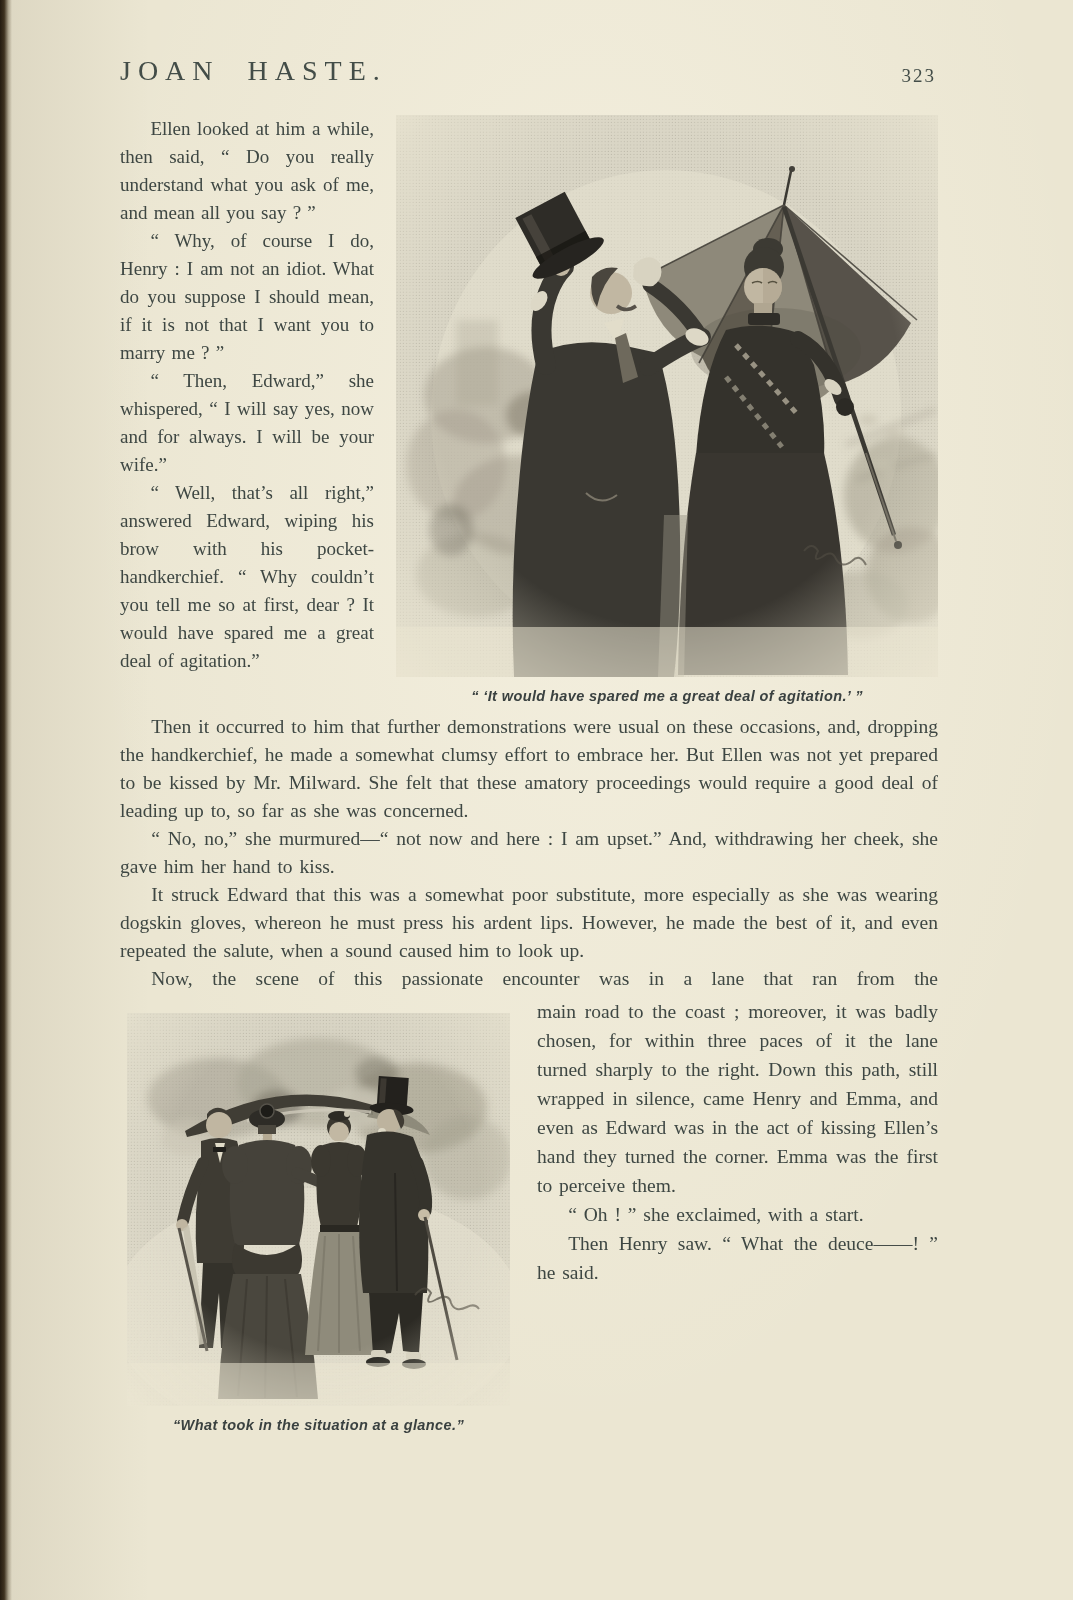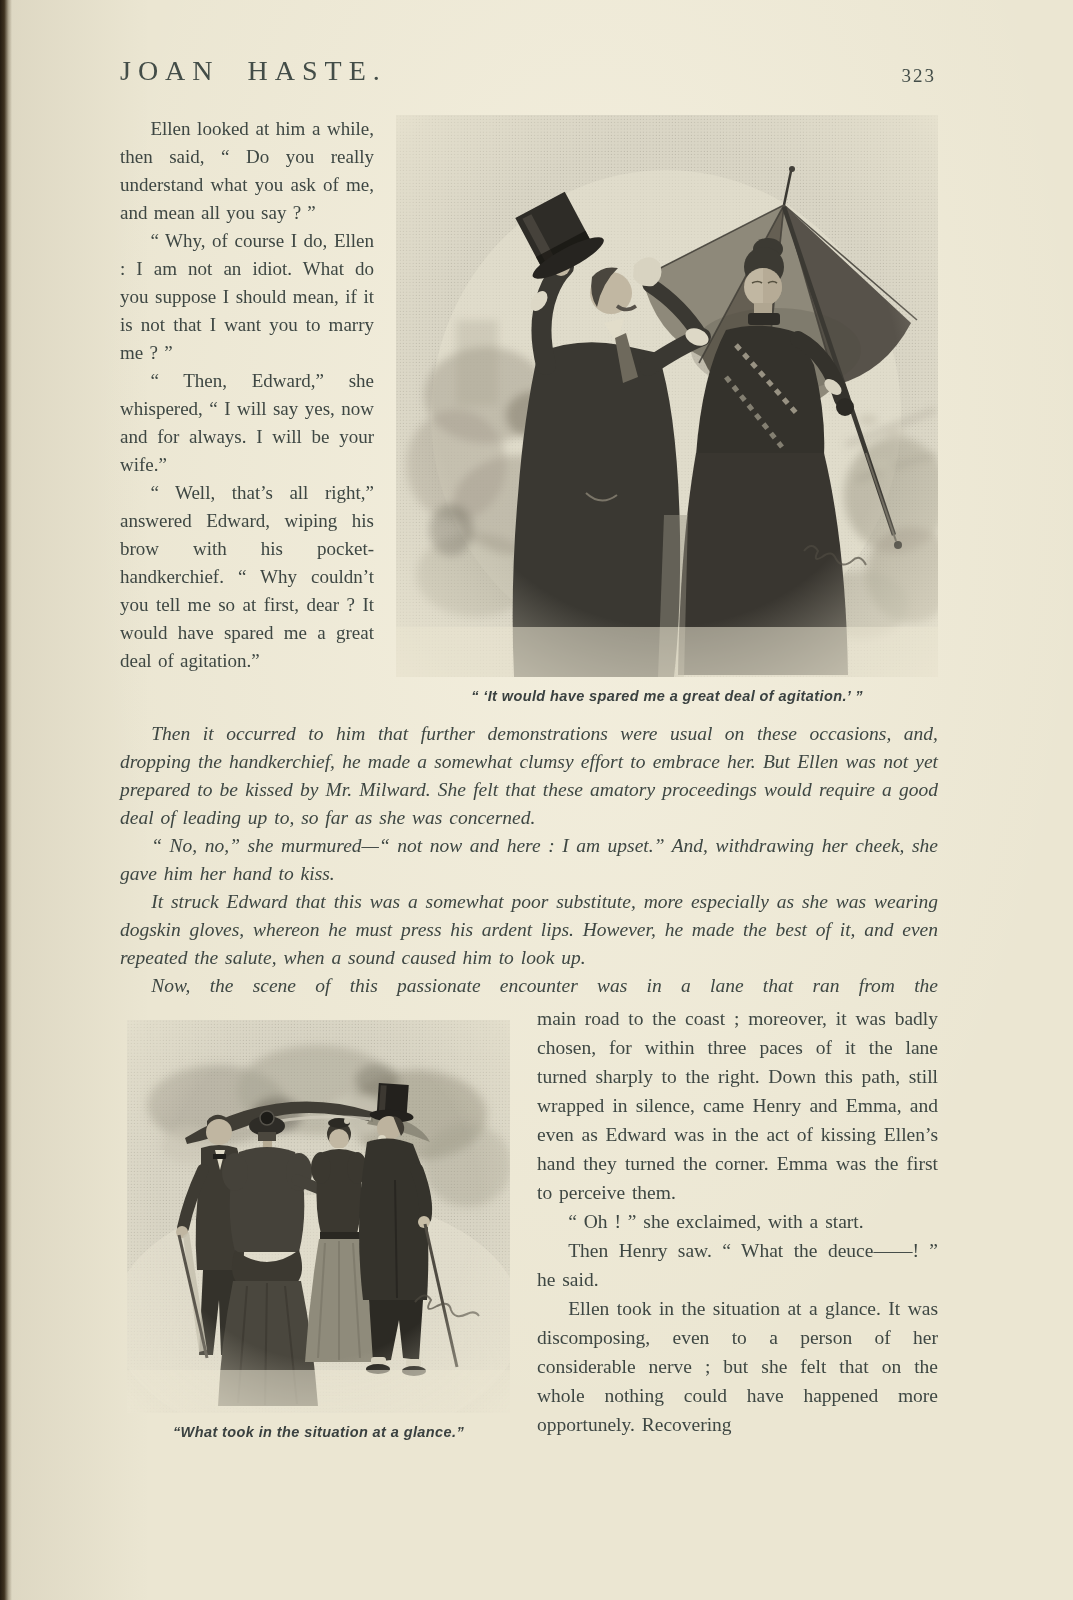--- a/index.html
+++ b/index.html
@@ -43,21 +43,21 @@
   .para{margin:0;text-align:justify;}
   .indent{text-indent:1.6em;}
   .fig{margin:0;width:542px;flex:0 0 auto;}
   .fig svg{display:block;}
   figcaption{
     font-family:Liberation Sans, sans-serif;
     font-weight:bold;font-style:italic;
     font-size:14.5px;letter-spacing:0.4px;
     text-align:center;color:#3a4140;margin-top:11px;
   }
-  .mid{margin-top:16px;font-size:19.5px;line-height:28px;word-spacing:2px;font-style:italic;}
+  .mid{margin-top:9px;font-size:19.5px;line-height:28px;word-spacing:2px;}
   .lead-line{text-align-last:justify;}
   .bottom{display:flex;gap:27px;margin-top:4px;align-items:flex-start;}
   .fig-bottom{width:383px;margin-left:7px;margin-top:16px;}
   .right-col{flex:1;font-size:19.5px;line-height:29px;word-spacing:2px;}
   .right-col .para{margin:0;}
 </style>
 </head>
 <body>
 
 <div class="page">
@@ -66,21 +66,21 @@
   <div class="content">
 
     <header class="header">
       <div class="running-title">JOAN HASTE.</div>
       <div class="page-number">323</div>
     </header>
 
     <section class="top">
       <div class="left-col">
         <p class="para indent">Ellen looked at him a while, then said, “ Do you really understand what you ask of me, and mean all you say ? ”</p>
-        <p class="para indent">“ Why, of course I do, Ellen : I am not an idiot.  What do you suppose I should mean, if it is not that I want you to marry me ? ”</p>
+        <p class="para indent">“ Why, of course I do, Henry : I am not an idiot.  What do you suppose I should mean, if it is not that I want you to marry me ? ”</p>
         <p class="para indent">“ Then, Edward,” she whispered, “ I will say yes, now and for always.  I will be your wife.”</p>
         <p class="para indent">“ Well, that’s all right,” answered Edward, wiping his brow with his pocket-handkerchief.  “ Why couldn’t you tell me so at first, dear ?  It would have spared me a great deal of agitation.”</p>
       </div>
 
       <figure class="fig fig-top">
         <svg width="542" height="562" viewBox="0 0 542 562">
           <defs>
             <pattern id="ht1" width="3.2" height="3.2" patternUnits="userSpaceOnUse">
               <circle cx="1.1" cy="1.1" r="0.55" fill="#8f8b7d"></circle>
             </pattern>
@@ -283,18 +283,17 @@
           <rect width="383" height="393" fill="url(#vig2)"></rect>
           <rect y="350" width="383" height="43" fill="#ebe6d2" opacity="0.55"></rect>
         </svg>
         <figcaption>“What took in the situation at a glance.”</figcaption>
       </figure>
 
       <div class="right-col">
         <p class="para">main road to the coast ; moreover, it was badly chosen, for within three paces of it the lane turned sharply to the right.  Down this path, still wrapped in silence, came Henry and Emma, and even as Edward was in the act of kissing Ellen’s hand they turned the corner.  Emma was the first to perceive them.</p>
         <p class="para indent">“ Oh ! ” she exclaimed, with a start.</p>
         <p class="para indent">Then Henry saw.  “ What the deuce——! ” he said.</p>
-        <p class="para indent">Ellen took in the situation at a glance.  It was discomposing, even to a person of her considerable nerve ; but she felt that on the whole nothing could have happened more opportunely.  Recovering</p>
       </div>
     </section>
 
   </div>
 </div>
 
 </body></html>

